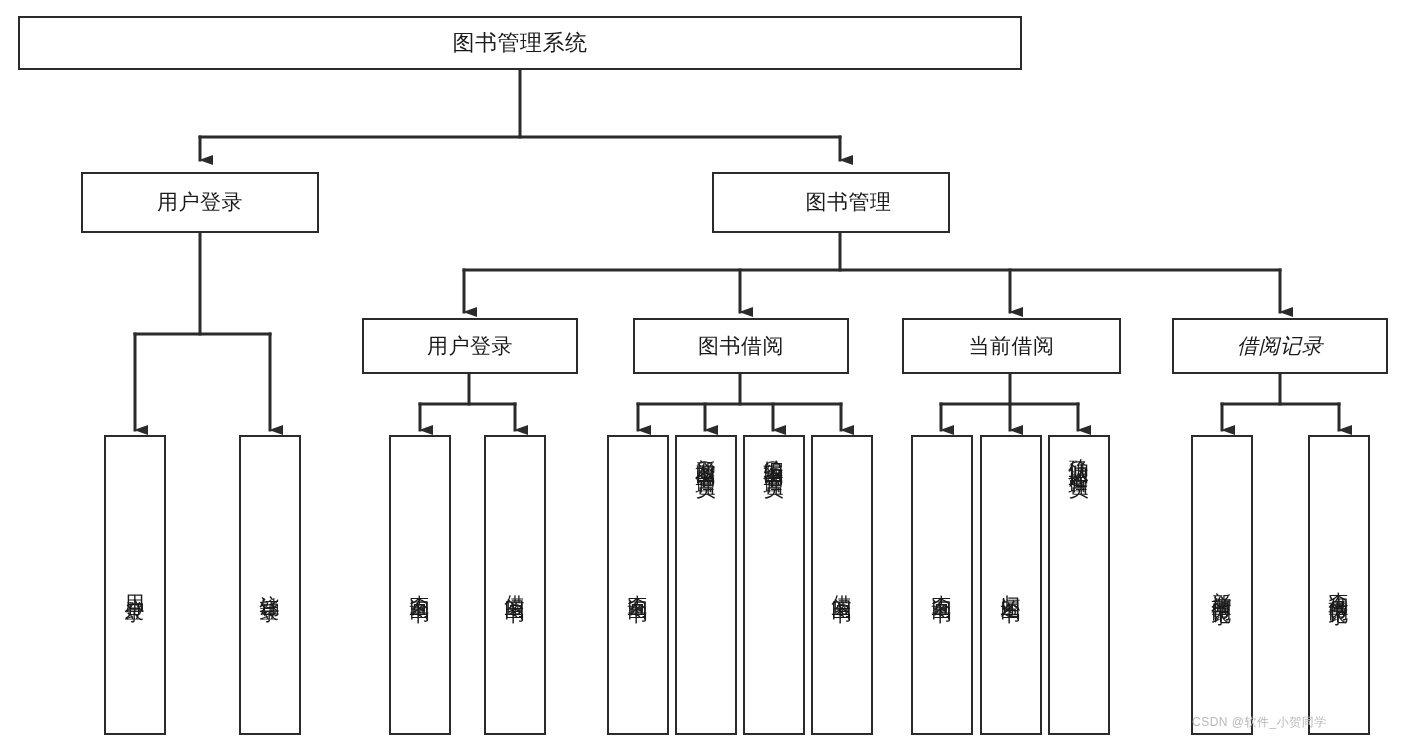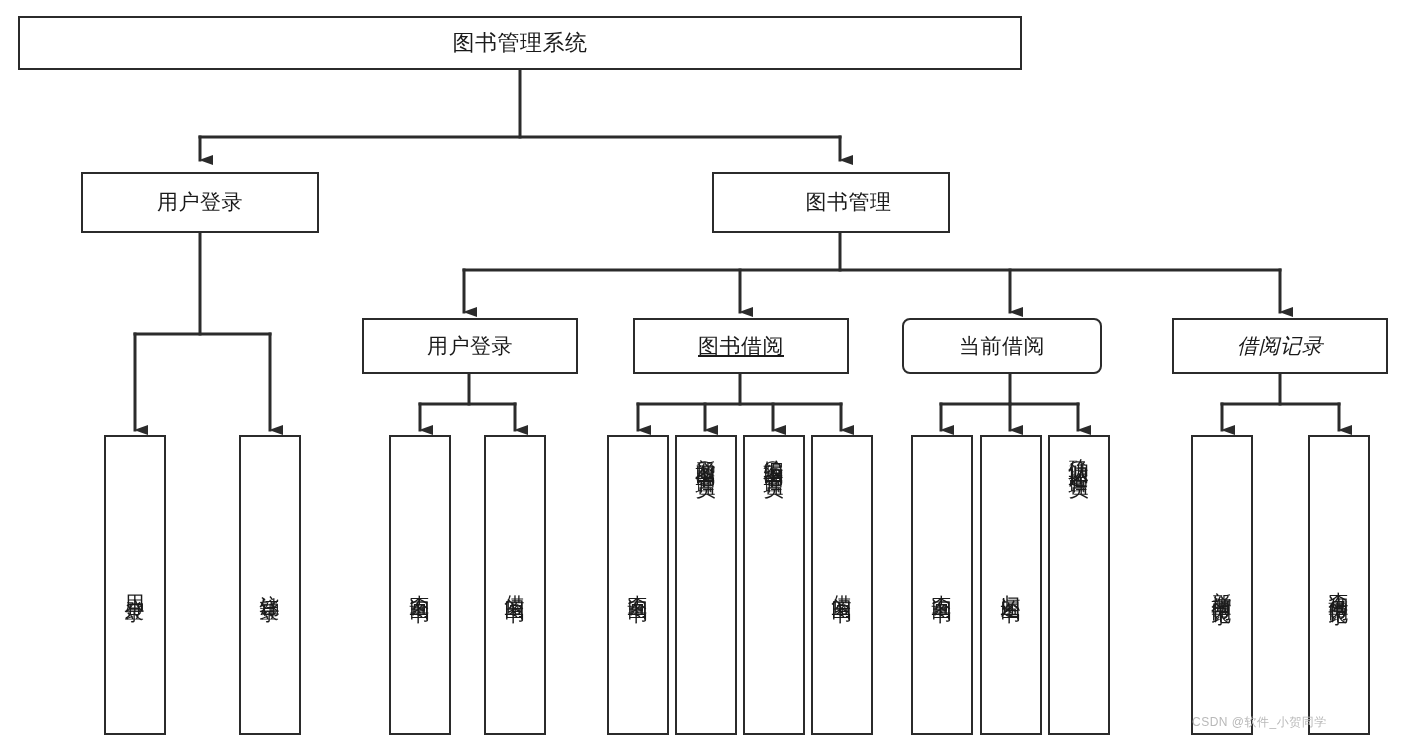--- a/index.html
+++ b/index.html
@@ -137,24 +137,24 @@
   <div class="node horiz" style="left:81px; top:172px; width:238px; height:61px;">
     <span class="label">用户登录</span>
   </div>
   <div class="node horiz" style="left:712px; top:172px; width:238px; height:61px;padding-left:35px;">
     <span class="label">图书管理</span>
   </div>
 
   <div class="node horiz" style="left:362px; top:318px; width:216px; height:56px;">
     <span class="label">用户登录</span>
   </div>
-  <div class="node horiz" style="left:633px; top:318px; width:216px; height:56px;text-decoration:underline;">
+  <div class="node horiz" style="left:633px; top:318px; width:216px; height:56px;">
     <span class="label">图书借阅</span>
   </div>
-  <div class="node horiz" style="left:902px; top:318px; width:200px; height:56px;border-radius:8px;">
+  <div class="node horiz" style="left:902px; top:318px; width:219px; height:56px;">
     <span class="label">当前借阅</span>
   </div>
   <div class="node horiz" style="left:1172px; top:318px; width:216px; height:56px;font-style:italic;">
     <span class="label">借阅记录</span>
   </div>
 
   <div class="node vert mid" style="left:104px; top:435px; width:62px; height:300px;">
     <span class="label">用户登录</span>
   </div>
   <div class="node vert mid" style="left:239px; top:435px; width:62px; height:300px;">

